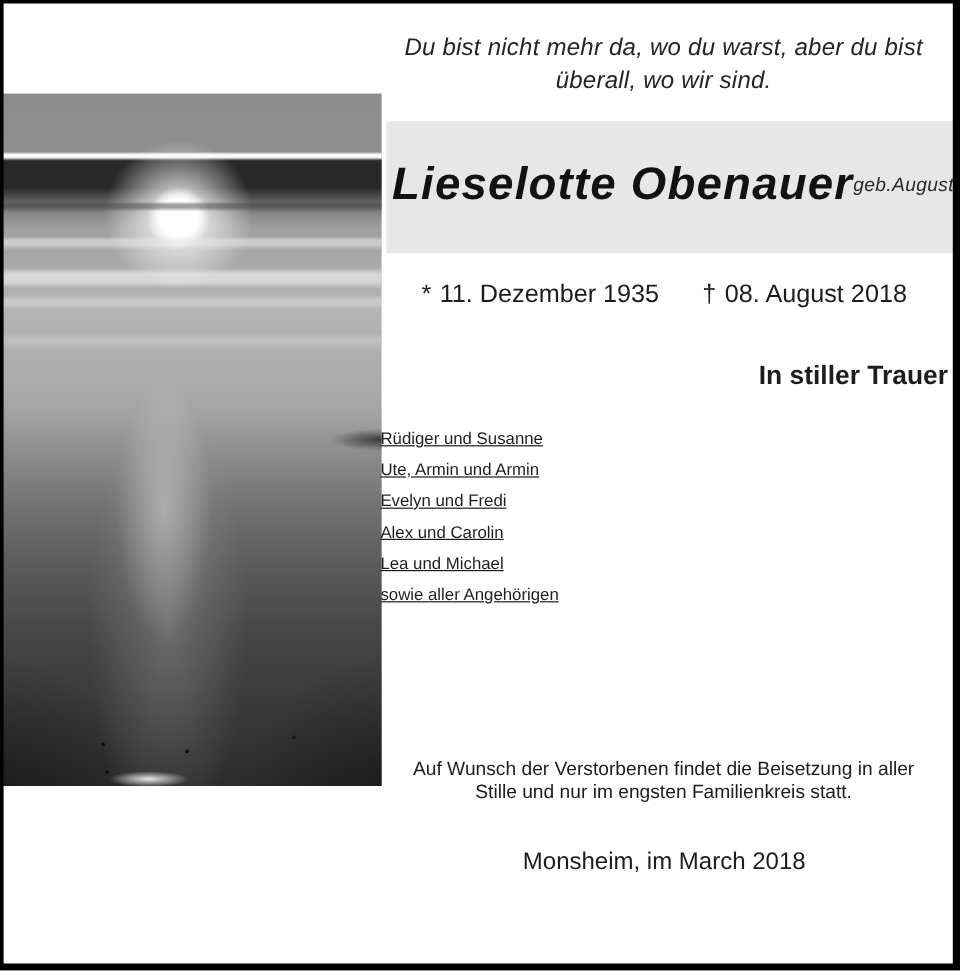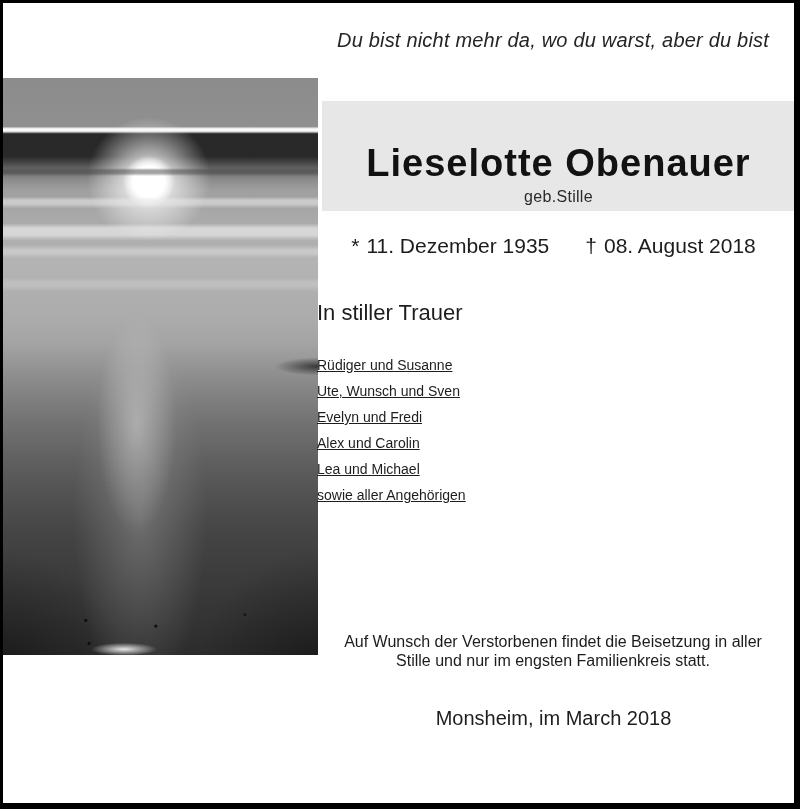--- a/index.html
+++ b/index.html
@@ -51,70 +51,72 @@
       linear-gradient(to bottom, rgba(255,255,255,0) 8.4%, rgba(255,255,255,.95) 8.8%, rgba(255,255,255,.95) 9.2%, rgba(255,255,255,0) 9.6%),
       
       linear-gradient(to bottom, rgba(22,22,22,0) 9%, rgba(22,22,22,.85) 9.8%, rgba(22,22,22,.85) 13.6%, rgba(60,60,60,.55) 15.8%, rgba(90,90,90,.25) 17.6%, rgba(90,90,90,0) 19.4%),
       
       linear-gradient(to bottom, #8c8c8c 0%, #8f8f8f 8%, #989898 16%, #a9a9a9 24%, #b4b4b4 32%, #ababab 42%, #9c9c9c 50%, #8d8d8d 58%, #7d7d7d 68%, #6f6f6f 80%, #646464 100%);
   }
 
   .name-band {
     position:absolute; left:322px; top:101px; width:473px; height:110px;
     background:#e7e7e7; box-sizing:border-box;
-    display:flex; flex-direction:column; align-items:center; justify-content:flex-end;
+    display:flex; flex-direction:row; align-items:center; justify-content:flex-end;
     padding-bottom:4px;
+    font-style:italic;
   }
   .name { font-size:38px; font-weight:bold; line-height:44px; letter-spacing:1px; color:#121212; white-space:nowrap; }
   .maiden { font-size:16px; line-height:20px; margin-top:2px; color:#2a2a2a; letter-spacing:0.3px; }
 
   .dates { position:absolute; left:317px; top:234px; width:473px; text-align:center; font-size:21px; color:#1c1c1c; }
   .dates-inner { display:inline-flex; gap:36px; white-space:nowrap; }
   .date-part { display:inline-flex; gap:7px; }
 
-  .intro { position:absolute; left:317px; top:300px; width:473px; text-align:left; font-size:22px; }
+  .intro { position:absolute; left:317px; top:300px; width:473px; text-align:right; font-size:22px;font-weight:bold; }
   .mourners { position:absolute; left:317px; top:352px; width:473px; text-align:left; font-size:14px; line-height:26px;text-decoration:underline; }
   .notice { position:absolute; left:313px; top:632px; width:480px; text-align:center; font-size:16px; line-height:19px; color:#1c1c1c; }
   .notice div { white-space:nowrap; }
   .place-date { position:absolute; left:317px; top:707px; width:473px; text-align:center; font-size:20px; }
 </style>
 </head>
 <body>
 
 <div class="page">
 
   <div class="quote">
     <div>Du bist nicht mehr da, wo du warst, aber du bist</div>
+    <div>überall, wo wir sind.</div>
   </div>
 
   <div class="photo" role="img" aria-label="Black-and-white photo of the sun setting over the sea with light reflecting on the water"></div>
 
   <div class="name-band">
     <div class="name">Lieselotte Obenauer</div>
-    <div class="maiden">geb.Stille</div>
+    <div class="maiden">geb.August</div>
   </div>
 
   <div class="dates">
     <span class="dates-inner">
       <span class="date-part">
         <span>*</span>
         <span>11. Dezember 1935</span>
       </span>
       <span class="date-part">
         <span>†</span>
         <span>08. August 2018</span>
       </span>
     </span>
   </div>
 
   <div class="intro">In stiller Trauer</div>
 
   <div class="mourners">
     <div>Rüdiger und Susanne</div>
-    <div>Ute, Wunsch und Sven</div>
+    <div>Ute, Armin und Armin</div>
     <div>Evelyn und Fredi</div>
     <div>Alex und Carolin</div>
     <div>Lea und Michael</div>
     <div>sowie aller Angehörigen</div>
   </div>
 
   <div class="notice">
     <div>Auf Wunsch der Verstorbenen findet die Beisetzung in aller</div>
     <div>Stille und nur im engsten Familienkreis statt.</div>
   </div>

